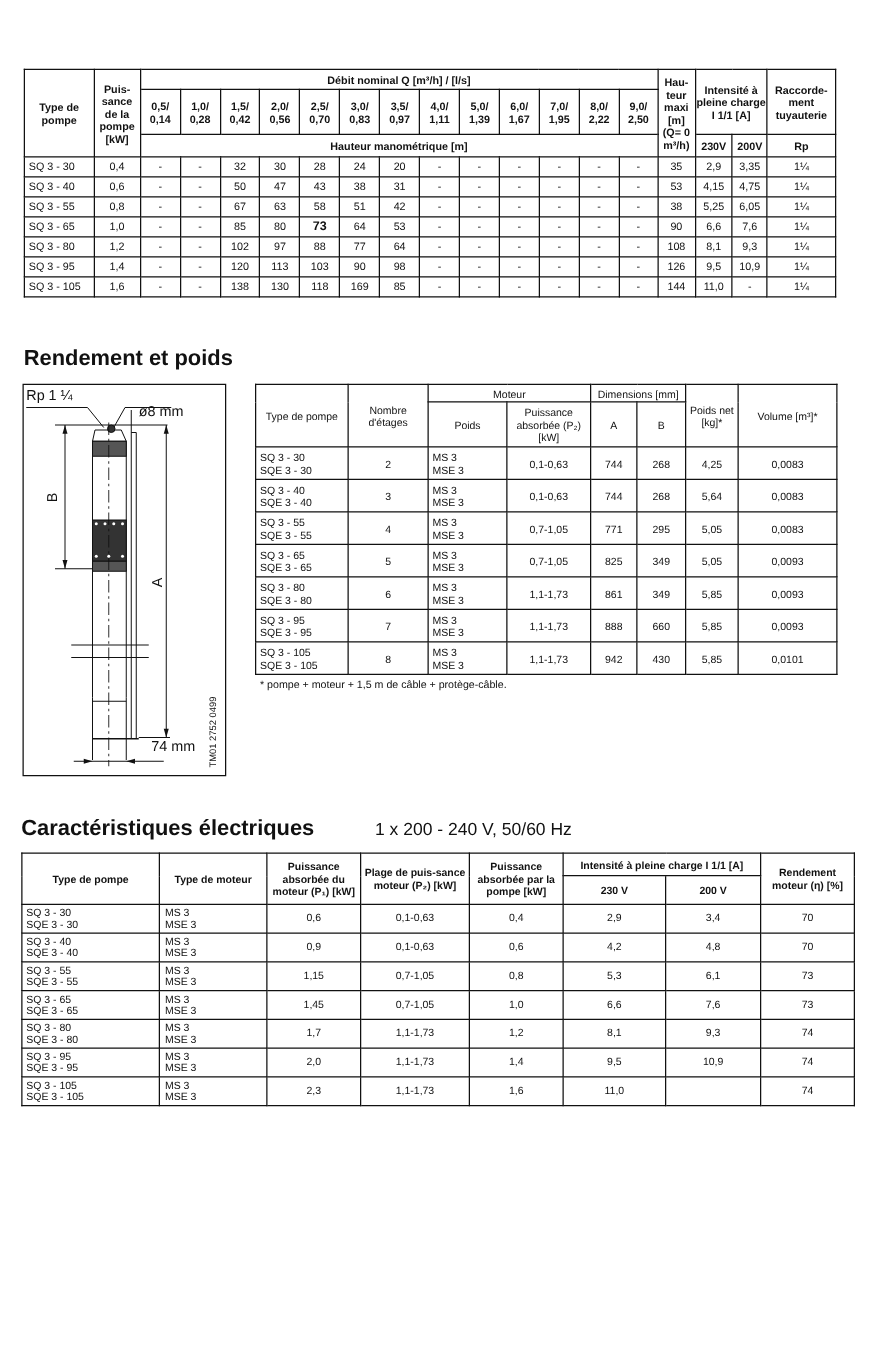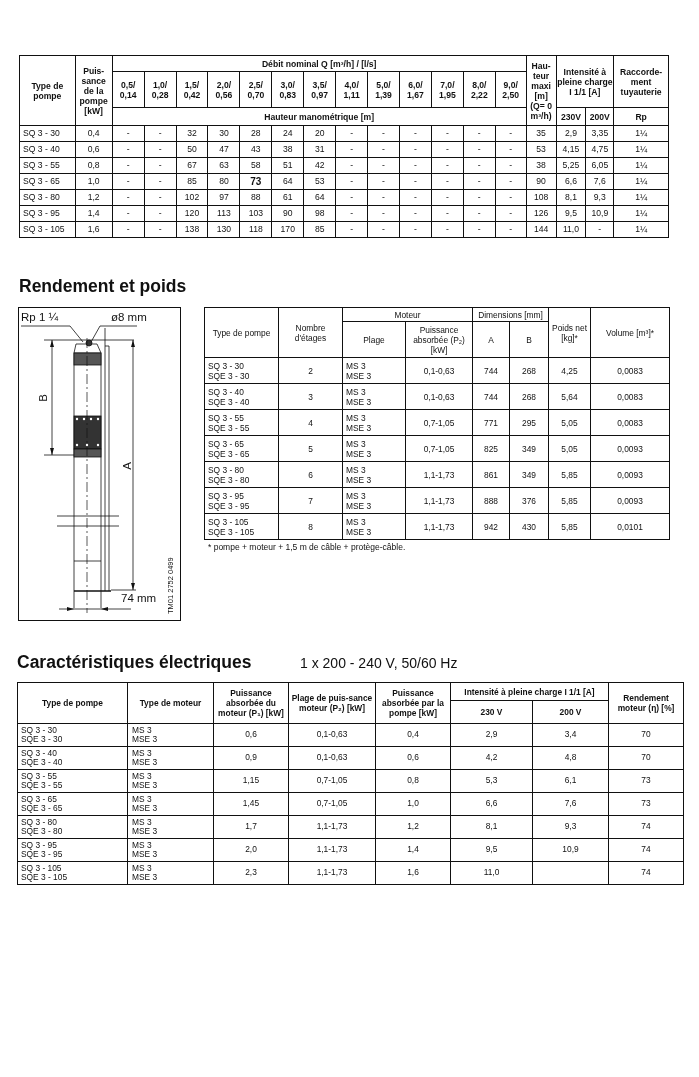--- a/index.html
+++ b/index.html
@@ -186,21 +186,21 @@
         <td>1¼</td>
       </tr>
       <tr>
         <td class="left">SQ 3 - 80</td>
         <td>1,2</td>
         <td>-</td>
         <td>-</td>
         <td>102</td>
         <td>97</td>
         <td>88</td>
-        <td>61</td>
+        <td>77</td>
         <td>64</td>
         <td>-</td>
         <td>-</td>
         <td>-</td>
         <td>-</td>
         <td>-</td>
         <td>-</td>
         <td>108</td>
         <td>8,1</td>
         <td>9,3</td>
@@ -228,21 +228,21 @@
         <td>1¼</td>
       </tr>
       <tr>
         <td class="left">SQ 3 - 105</td>
         <td>1,6</td>
         <td>-</td>
         <td>-</td>
         <td>138</td>
         <td>130</td>
         <td>118</td>
-        <td>170</td>
+        <td>169</td>
         <td>85</td>
         <td>-</td>
         <td>-</td>
         <td>-</td>
         <td>-</td>
         <td>-</td>
         <td>-</td>
         <td>144</td>
         <td>11,0</td>
         <td>-</td>
@@ -306,21 +306,21 @@
       <circle cx="58" cy="111" r="1.2"></circle>
         <circle cx="65" cy="111" r="1.2"></circle>
         <circle cx="72" cy="111" r="1.2"></circle>
         <circle cx="79" cy="111" r="1.2"></circle>
       <circle cx="58" cy="137" r="1.2"></circle>
         <circle cx="68" cy="137" r="1.2"></circle>
         <circle cx="79" cy="137" r="1.2"></circle>
     </g>
   </svg>
   <div class="dlabel" style="left:2px;top:3px;">Rp 1 ¼</div>
-  <div class="dlabel" style="left:92px;top:3px;">ø8 mm</div>
+  <div class="dlabel" style="left:92px;top:16px;">ø8 mm</div>
   <div class="dlabel" style="left:20px;top:84px;transform:rotate(-90deg);">B</div>
   <div class="dlabel" style="left:104px;top:152px;transform:rotate(-90deg);">A</div>
   <div class="dlabel" style="left:102px;top:284px;">74 mm</div>
   <div class="dlabel" style="left:118px;top:264px;font-size:7.5px;transform:rotate(-90deg);transform-origin:0 0;top:306px;left:147px;">TM01 2752 0499</div>
 </div>
 
 <table id="t2">
   <colgroup>
     <col style="width:74px">
       <col style="width:64px">
@@ -334,21 +334,21 @@
   <thead>
     <tr style="height:14px">
       <th rowspan="2">Type de pompe</th>
       <th rowspan="2">Nombre d'étages</th>
       <th colspan="2">Moteur</th>
       <th colspan="2">Dimensions [mm]</th>
       <th rowspan="2">Poids net [kg]*</th>
       <th rowspan="2">Volume [m³]*</th>
     </tr>
     <tr style="height:36px">
-      <th>Plage</th>
+      <th>Poids</th>
       <th>Puissance absorbée (P₂) [kW]</th>
       <th>A</th>
       <th>B</th>
     </tr>
   </thead>
   <tbody id="t2-body">
       <tr>
         <td class="left stack">
           <span>SQ 3 - 30</span>
           <span>SQE 3 - 30</span>
@@ -433,21 +433,21 @@
           <span>SQ 3 - 95</span>
           <span>SQE 3 - 95</span>
         </td>
         <td>7</td>
         <td class="left stack">
           <span>MS 3</span>
           <span>MSE 3</span>
         </td>
         <td>1,1-1,73</td>
         <td>888</td>
-        <td>376</td>
+        <td>660</td>
         <td>5,85</td>
         <td>0,0093</td>
       </tr>
       <tr>
         <td class="left stack">
           <span>SQ 3 - 105</span>
           <span>SQE 3 - 105</span>
         </td>
         <td>8</td>
         <td class="left stack">

